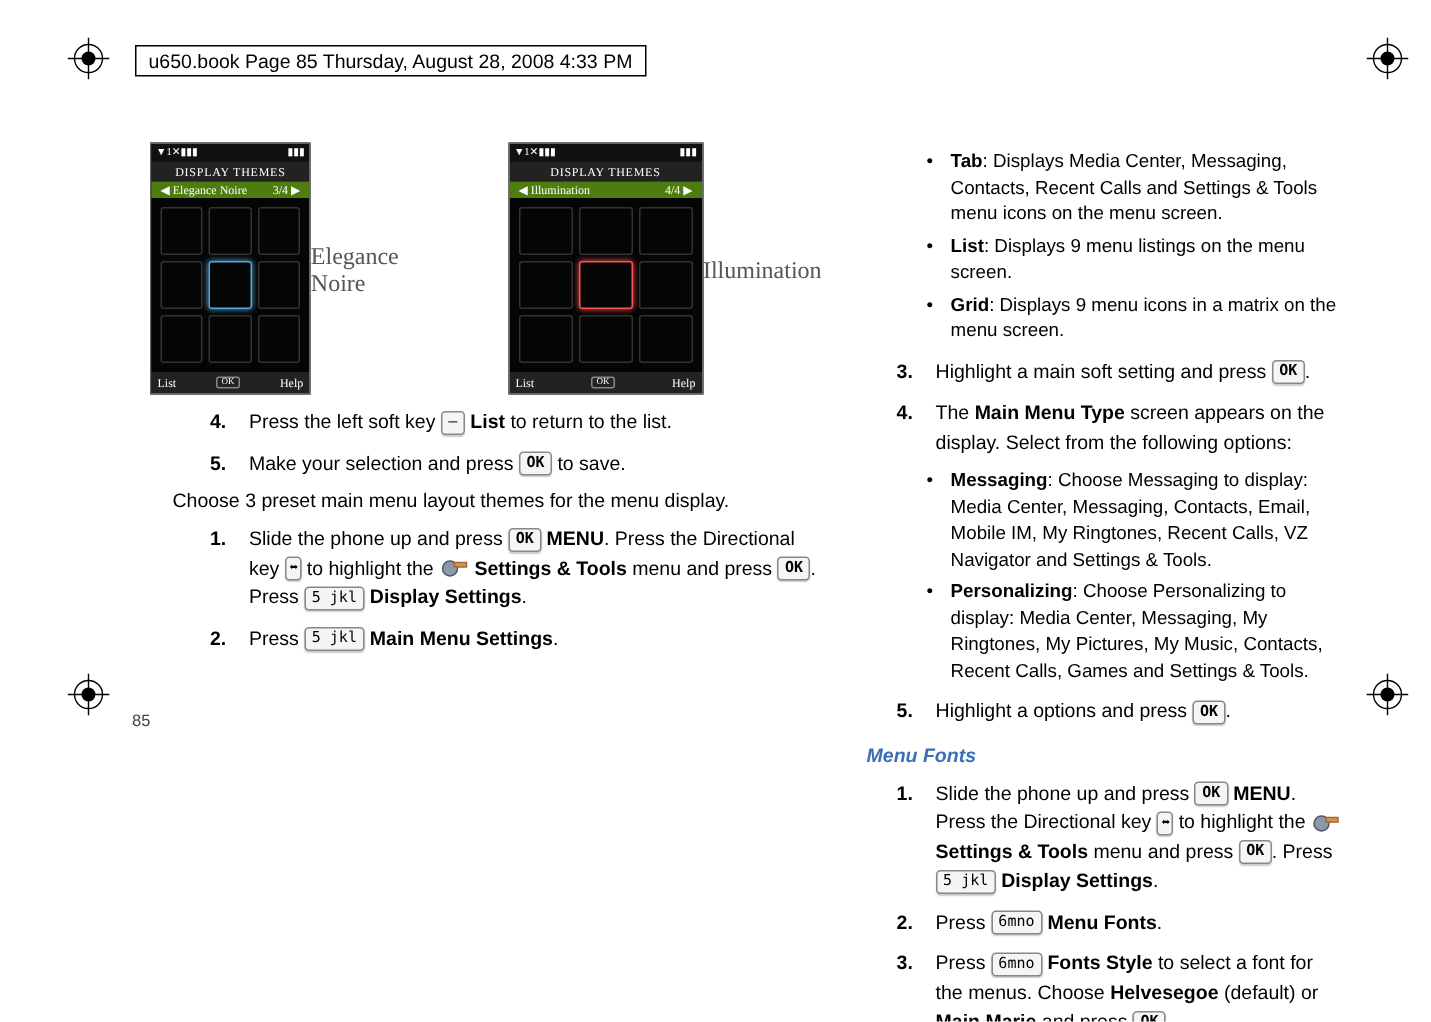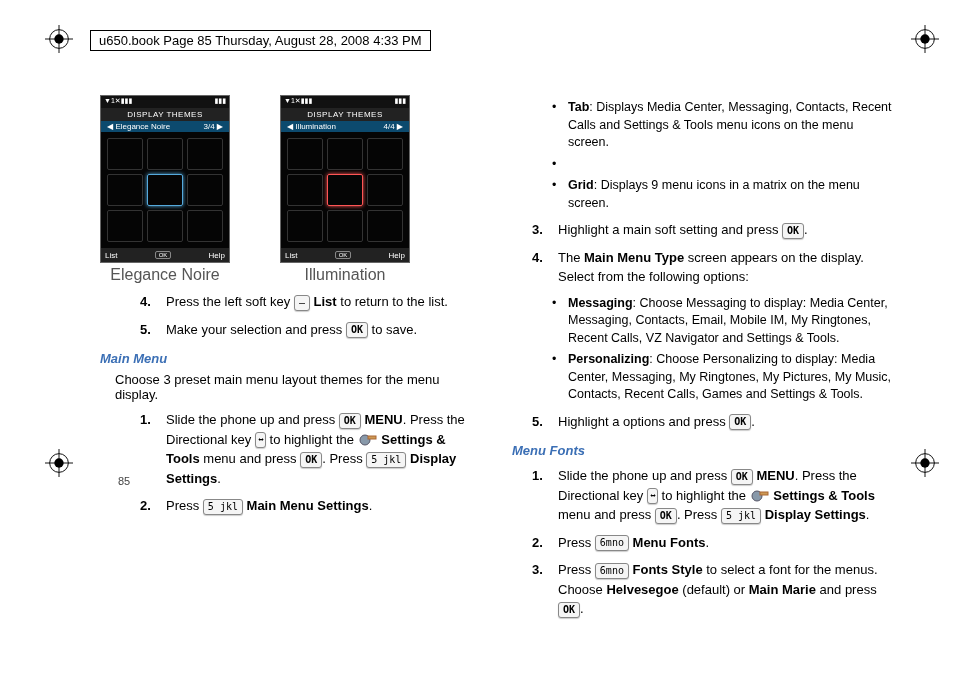--- a/index.html
+++ b/index.html
@@ -9,44 +9,44 @@
 .reg-mark { position: absolute; width: 28px; height: 28px; }
 .reg-mark.tl { top: 25px; left: 45px; }
 .reg-mark.tr { top: 25px; right: 15px; }
 .reg-mark.bl { bottom: 60px; left: 45px; }
 .reg-mark.br { bottom: 60px; right: 15px; }
 .reg-mark svg { width: 100%; height: 100%; }
 .content { display: flex; gap: 30px; position: absolute; top: 95px; left: 100px; right: 60px; }
 .col { flex: 1; }
 .col-right { flex: 1; }
 .screens { display: flex; gap: 50px; margin-bottom: 5px; margin-left: 0px; }
-.screen { display: flex; flex-direction: column; align-items: center; }
+.screen { display: flex; flex-direction: row; align-items: center; font-family: Liberation Serif, serif; }
 .screen-box { width: 130px; height: 168px; background: #000; border: 1px solid #666; display: flex; flex-direction: column; color: #fff; font-size: 8px; }
 .sb-top { height: 12px; background: #111; display: flex; justify-content: space-between; padding: 1px 3px; font-size: 7px; }
 .sb-title { background: #222; text-align: center; padding: 2px 0; font-size: 8px; letter-spacing: 0.5px; }
-.sb-sub { background: #0c4a6e; display: flex; justify-content: space-between; padding: 1px 6px; font-size: 8px; }
+.sb-sub { background: #4d7c0f; display: flex; justify-content: space-between; padding: 1px 6px; font-size: 8px; }
 .sb-mid { flex: 1; background: #050505; display: grid; grid-template-columns: repeat(3, 1fr); grid-template-rows: repeat(3, 1fr); gap: 4px; padding: 6px; }
 .sb-cell { border: 1px solid #333; border-radius: 2px; display: flex; align-items: center; justify-content: center; }
 .sb-cell.active { border-color: #5ad; box-shadow: 0 0 4px #5ad; }
 .sb-cell.active2 { border-color: #f55; box-shadow: 0 0 4px #f55; }
 .sb-bot { height: 14px; background: #222; display: flex; justify-content: space-between; padding: 1px 4px; font-size: 8px; align-items: center; }
 .sb-ok { border: 1px solid #888; padding: 0 3px; border-radius: 2px; font-size: 6px; }
 .screen-cap { font-size: 16px; margin-top: 3px; color: #555; }
 .step { display: flex; margin: 8px 0 8px 40px; line-height: 1.5; }
 .step-n { font-weight: bold; width: 26px; flex-shrink: 0; }
 .step-body { flex: 1; }
 .bullet { display: flex; margin: 4px 0 4px 40px; line-height: 1.4; font-size: 12.5px; }
 .bullet-dot { width: 16px; flex-shrink: 0; }
 .section-h { color: #3b6fb5; font-weight: bold; font-style: italic; margin: 12px 0 6px 0; font-size: 13px; }
 .intro { margin: 6px 0 6px 15px; font-size: 13px; }
 .key { display: inline-block; border: 1px solid #888; border-radius: 3px; padding: 0 4px; font-size: 10px; line-height: 14px; vertical-align: middle; background: #f5f5f5; font-family: monospace; box-shadow: 0 1px 1px rgba(0,0,0,0.2); }
 .key-ok { font-weight: bold; }
 .key-dir { padding: 0 2px; letter-spacing: -1px; }
 .key-icon { display: inline-block; width: 20px; height: 16px; vertical-align: middle; }
-.page-num { position: absolute; bottom: 50px; left: 118px; font-size: 11px; color: #444; }
+.page-num { position: absolute; bottom: 50px; left: 88px; font-size: 11px; color: #444; }
 b { font-weight: bold; }
 </style>
 </head>
 <body>
 
 <div class="page">
   <div class="header-bar">u650.book  Page 85  Thursday, August 28, 2008  4:33 PM</div>
 
   <div class="reg-mark tl"><svg viewBox="0 0 30 30">
         <circle cx="15" cy="15" r="10" fill="none" stroke="#000"></circle>
@@ -141,21 +141,20 @@
 
       <div class="step">
         <div class="step-n">4.</div>
         <div class="step-body"><span>Press the left soft key </span><span class="key">—</span><b> List</b><span> to return to the list.</span></div>
       </div>
       <div class="step">
         <div class="step-n">5.</div>
         <div class="step-body"><span>Make your selection and press </span><span class="key key-ok">OK</span><span> to save.</span></div>
       </div>
 
-      <div class="section-h">Main Menu</div>
       <div class="intro">Choose 3 preset main menu layout themes for the menu display.</div>
 
       <div class="step">
         <div class="step-n">1.</div>
         <div class="step-body"><span>Slide the phone up and press </span><span class="key key-ok">OK</span><b> MENU</b><span>. Press the Directional key </span><span class="key key-dir">⬌</span><span> to highlight the </span><span class="key-icon"><svg viewBox="0 0 20 16">
                 <circle cx="7" cy="8" r="5" fill="#89a" stroke="#556"></circle>
                 <rect x="10" y="4" width="8" height="3" fill="#c95" stroke="#a63"></rect>
               </svg></span> <b>Settings &amp; Tools</b><span> menu and press </span><span class="key key-ok">OK</span><span>. Press </span><span class="key">5 jkl</span> <b>Display Settings</b><span>.</span></div>
       </div>
       <div class="step">
@@ -164,20 +163,21 @@
       </div>
     </div>
 
     <div class="col-right">
       <div class="bullet">
           <div class="bullet-dot">•</div>
           <div><b>Tab</b><span>: Displays Media Center, Messaging, Contacts, Recent Calls and Settings &amp; Tools menu icons on the menu screen.</span></div>
         </div>
       <div class="bullet">
           <div class="bullet-dot">•</div>
+          <div><b>List</b><span>: Displays 9 menu listings on the menu screen.</span></div>
         </div>
       <div class="bullet">
           <div class="bullet-dot">•</div>
           <div><b>Grid</b><span>: Displays 9 menu icons in a matrix on the menu screen.</span></div>
         </div>
 
       <div class="step" style="margin-left:20px">
         <div class="step-n">3.</div>
         <div class="step-body"><span>Highlight a main soft setting and press </span><span class="key key-ok">OK</span><span>.</span></div>
       </div>

